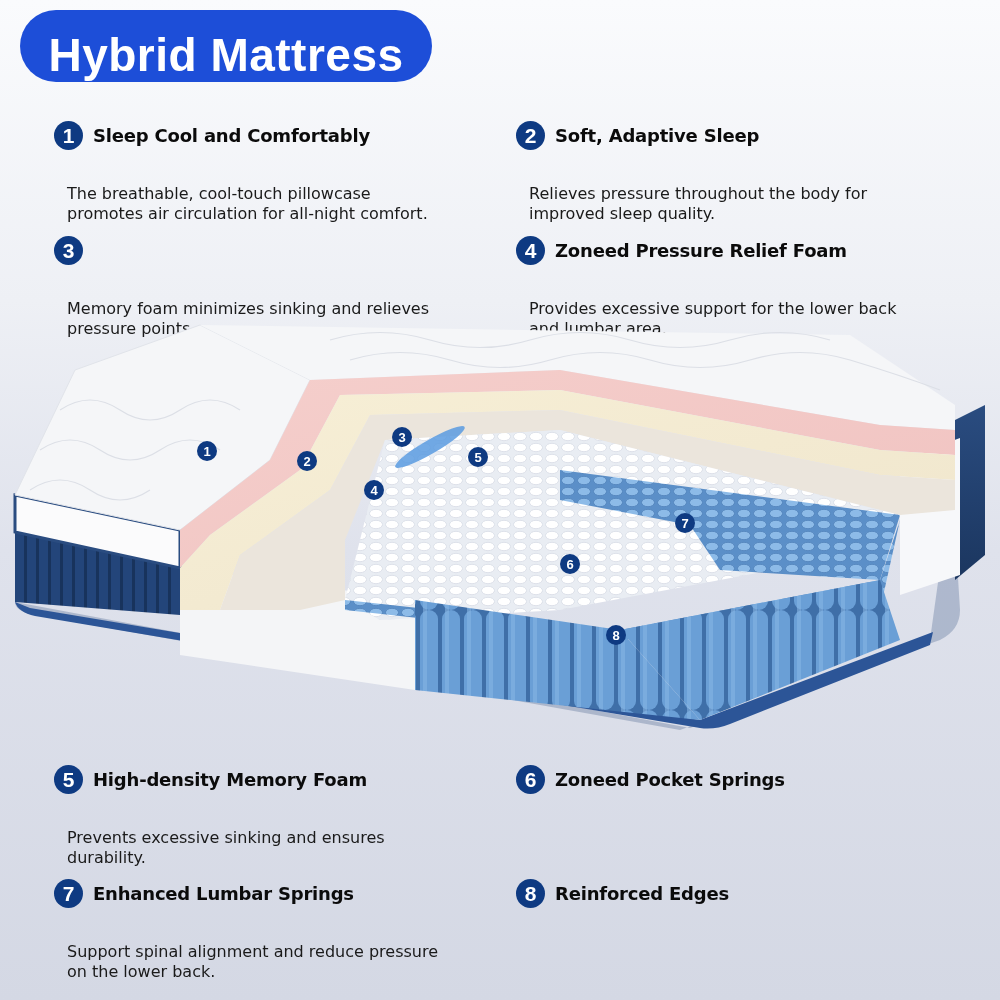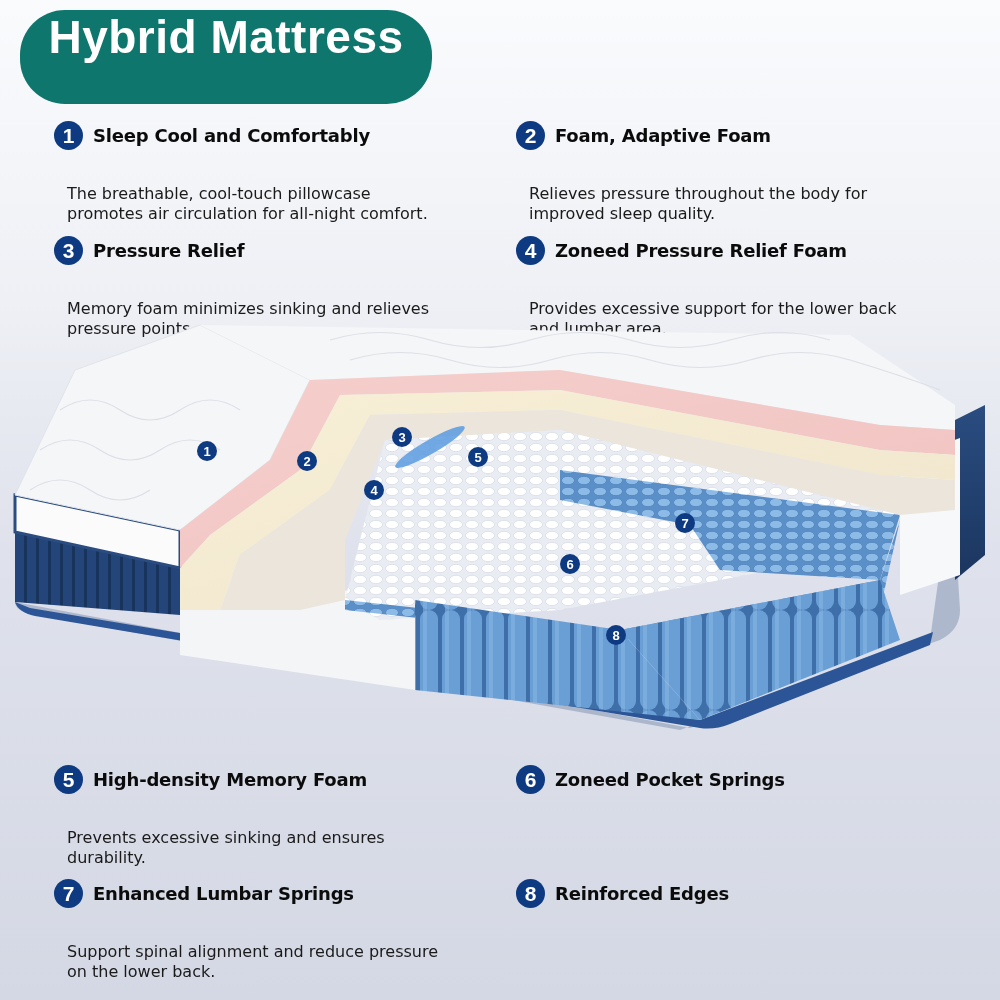--- a/index.html
+++ b/index.html
@@ -5,24 +5,24 @@
   * { box-sizing: border-box; margin: 0; padding: 0; }
   html, body { width: 1000px; height: 1000px; overflow: hidden; }
   body {
     font-family: "DejaVu Sans", "Liberation Sans", sans-serif;
     background: linear-gradient(180deg, #fafbfd 0%, #eef0f5 30%, #dfe2ec 55%, #d4d8e4 100%);
     position: relative;
     color: #111;
   }
   .title-pill {
     position: absolute; left: 20px; top: 10px;
-    width: 412px; height: 94px;
-    background: #0f766e;
+    width: 412px; height: 72px;
+    background: #1d4ed8;
     border-radius: 45px;
-    display: flex; align-items: flex-start; justify-content: center;
+    display: flex; align-items: flex-end; justify-content: center;
   }
   .title-pill span {
     color: #fff; font-family: "Liberation Sans", sans-serif;
     font-weight: bold; font-size: 46px; letter-spacing: 0.5px;
   }
   .feature { position: absolute; width: 440px; }
   .feature-head { display: flex; align-items: center; gap: 10px; }
   .badge {
     width: 29px; height: 29px; border-radius: 50%;
     background: #0e3a82; color: #fff;
@@ -66,30 +66,29 @@
     <div class="badge">1</div>
     <div class="feature-title">Sleep Cool and Comfortably</div>
   </div>
   <div class="feature-desc">The breathable, cool-touch pillowcase
 promotes air circulation for all-night comfort.</div>
 </div>
 
 <div class="feature f2">
   <div class="feature-head">
     <div class="badge">2</div>
-    <div class="feature-title">Foam, Adaptive Foam</div>
+    <div class="feature-title">Soft, Adaptive Sleep</div>
   </div>
   <div class="feature-desc">Relieves pressure throughout the body for
 improved sleep quality.</div>
 </div>
 
 <div class="feature f3">
   <div class="feature-head">
     <div class="badge">3</div>
-    <div class="feature-title">Pressure Relief</div>
   </div>
   <div class="feature-desc">Memory foam minimizes sinking and relieves
 pressure points.</div>
 </div>
 
 <div class="feature f4">
   <div class="feature-head">
     <div class="badge">4</div>
     <div class="feature-title">Zoneed Pressure Relief Foam</div>
   </div>

